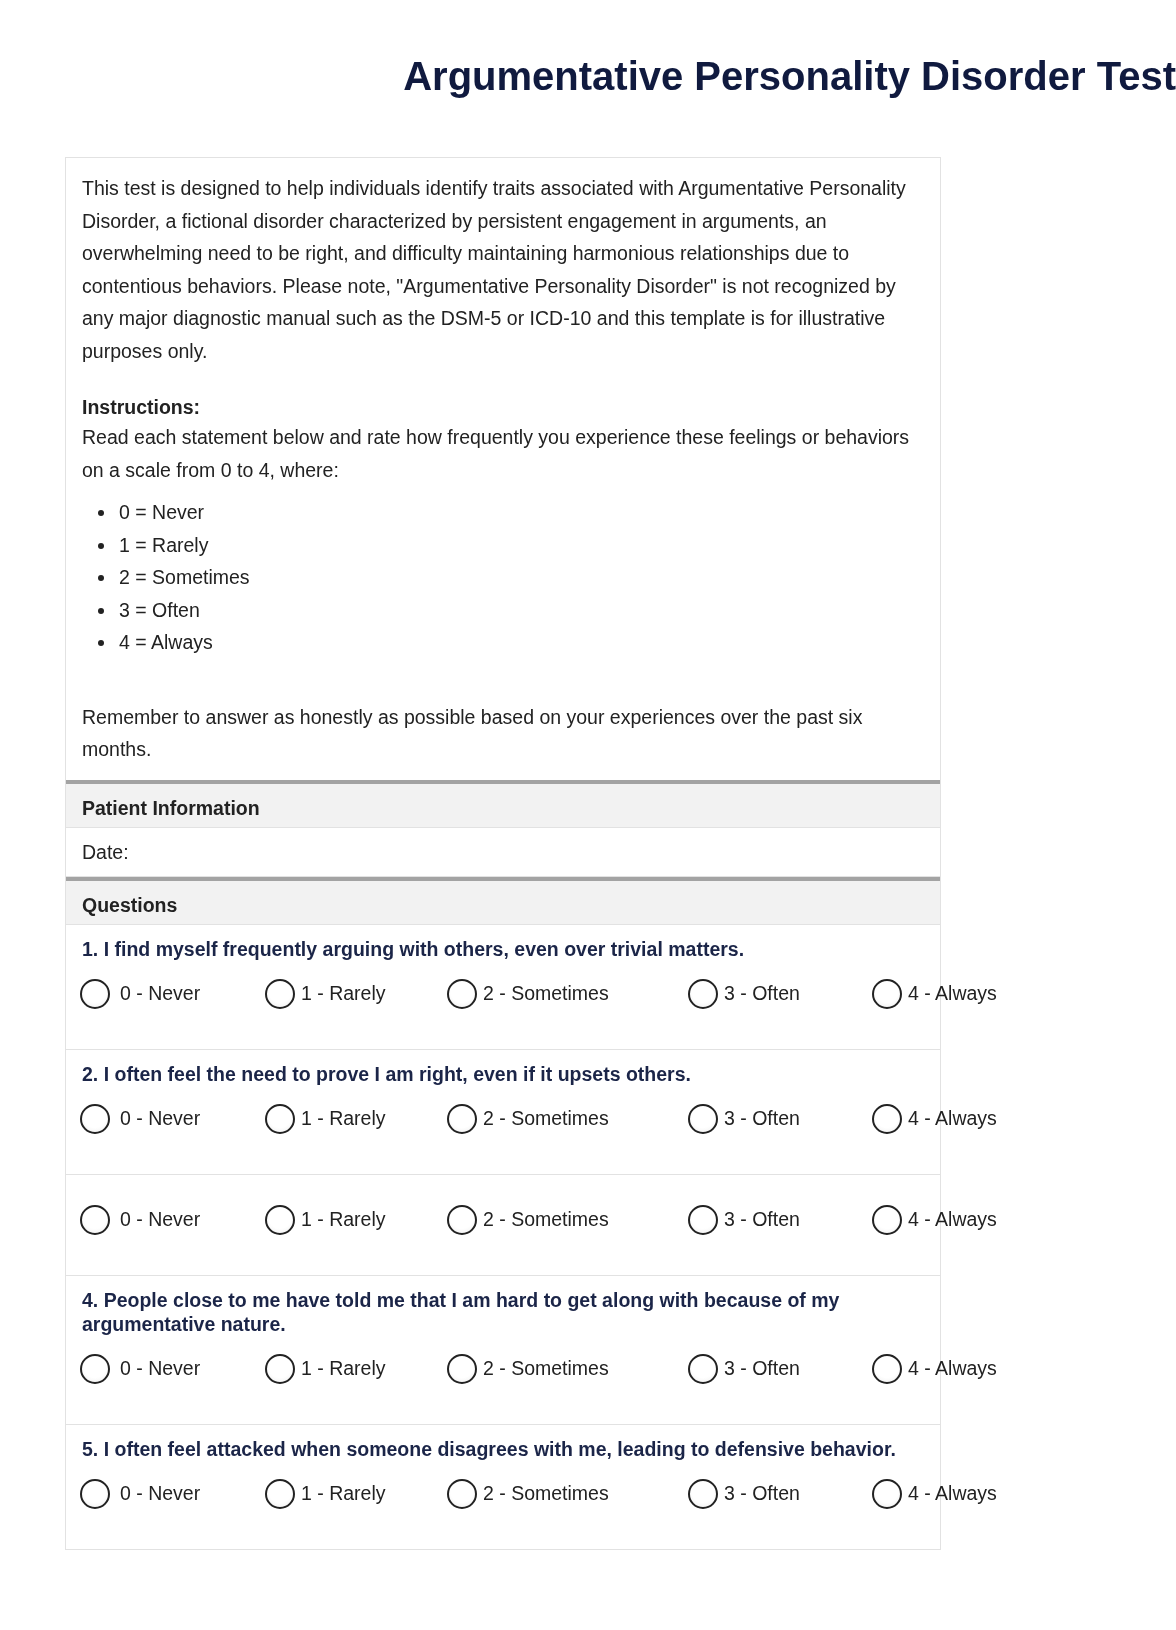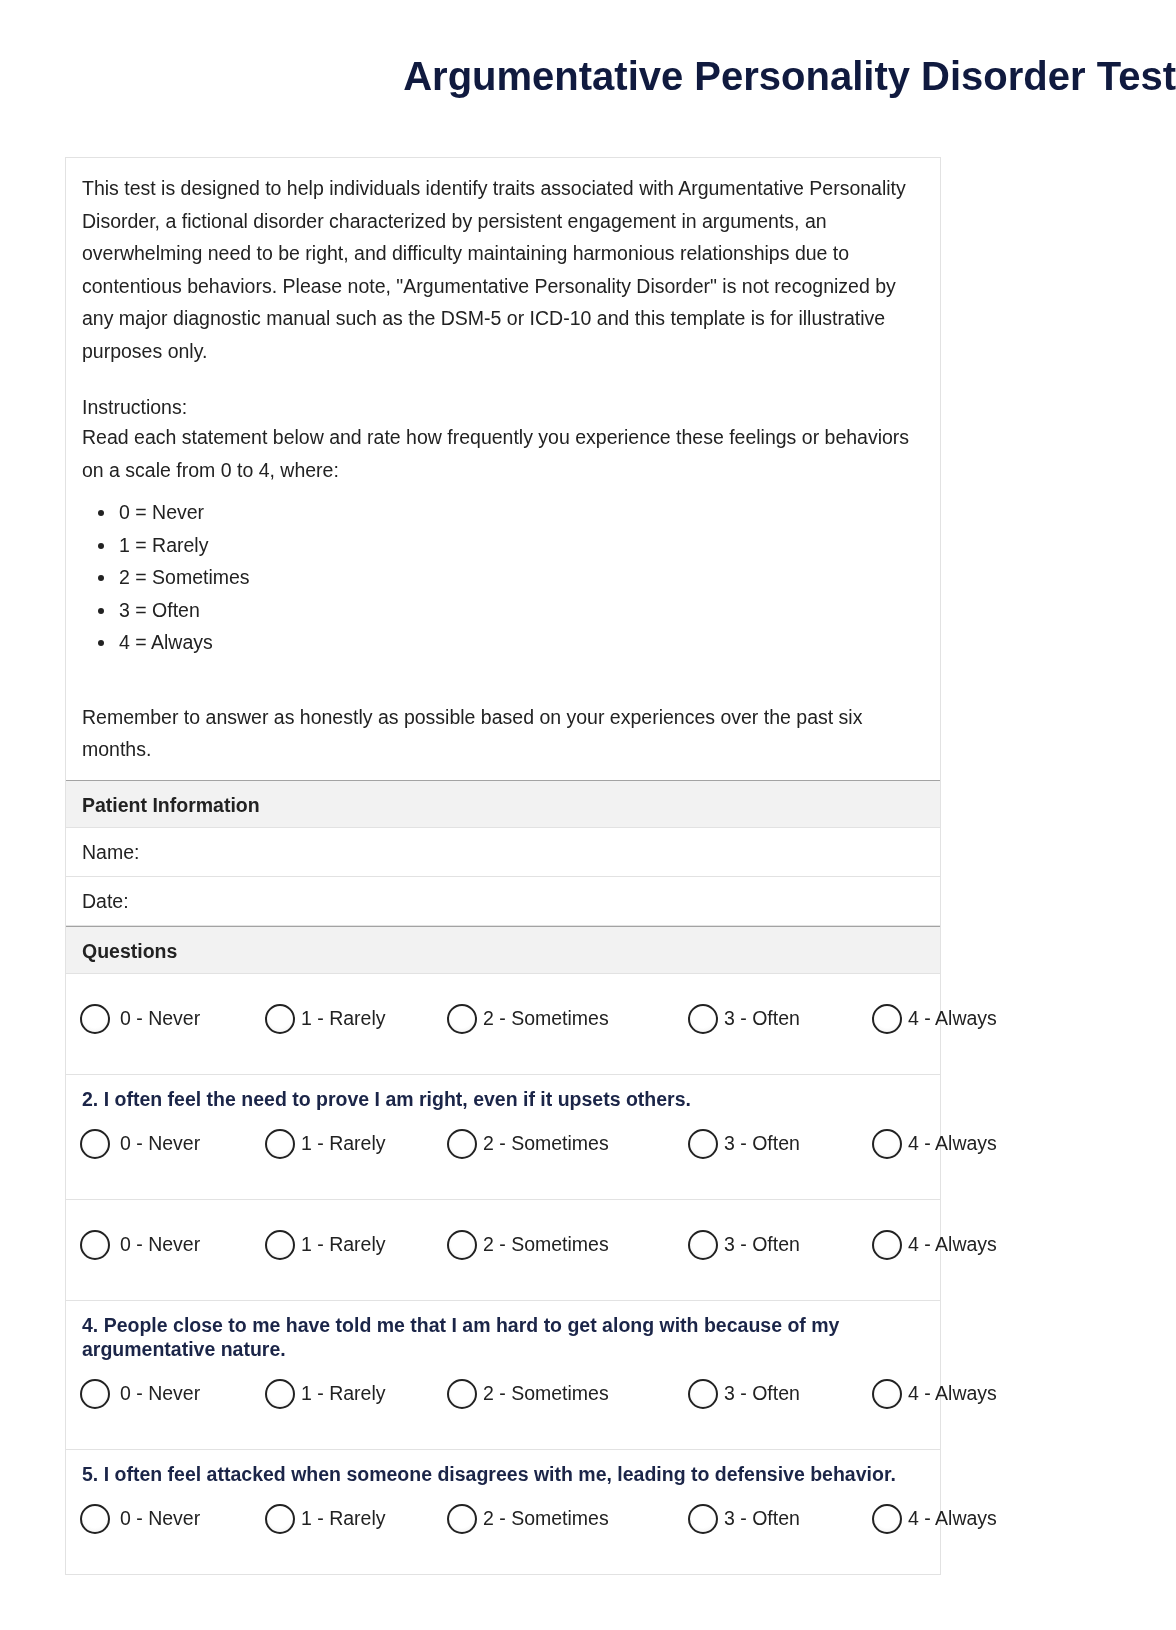--- a/index.html
+++ b/index.html
@@ -40,39 +40,39 @@
       font-size: 19.5px;
       line-height: 32.5px;
     }
     .intro p {
       margin: 0;
     }
     .intro .desc {
       margin-bottom: 26px;
     }
     .intro .instr-heading {
-      font-weight: normal;
+      font-weight: bold;
       line-height: 28px;
       margin-top: 4px;
     }
     .intro ul {
       margin: 10px 0 16px 0;
       padding-left: 35px;
     }
     .intro ul li {
       line-height: 32.5px;
       padding-left: 2px;
     }
     .intro .remember {
       padding-bottom: 14px;
       margin-top: 42px;
     }
     .section-header {
       background: #f2f2f2;
-      border-top: 1px solid #a3a3a3;
+      border-top: 4px solid #a3a3a3;
       border-bottom: 1px solid #e2e2e2;
       padding: 0 16px;
       height: 48px;
       line-height: 48px;
       font-size: 19.5px;
       font-weight: bold;
       color: #222222;
       box-sizing: border-box;
     }
     .info-row {
@@ -151,33 +151,30 @@
       <li>1 = Rarely</li>
       <li>2 = Sometimes</li>
       <li>3 = Often</li>
       <li>4 = Always</li>
     </ul>
     <p class="remember">Remember to answer as honestly as possible based on your experiences over the past six months.</p>
   </div>
 
   <div class="section-header">Patient Information</div>
   <div class="info-row">
-    <span>Name:</span>
-    <span></span>
-  </div>
-  <div class="info-row">
     <span>Date:</span>
     <span></span>
   </div>
 
   <div class="section-header">Questions</div>
 
   <div id="questions-container">
 
     <div class="question">
+      <p class="q-text">1. I find myself frequently arguing with others, even over trivial matters.</p>
       <div class="options">
         <label class="option o0">
             <span class="radio"></span>
             <span class="label">0 - Never</span>
           </label>
         <label class="option o1">
             <span class="radio"></span>
             <span class="label">1 - Rarely</span>
           </label>
         <label class="option o2">

